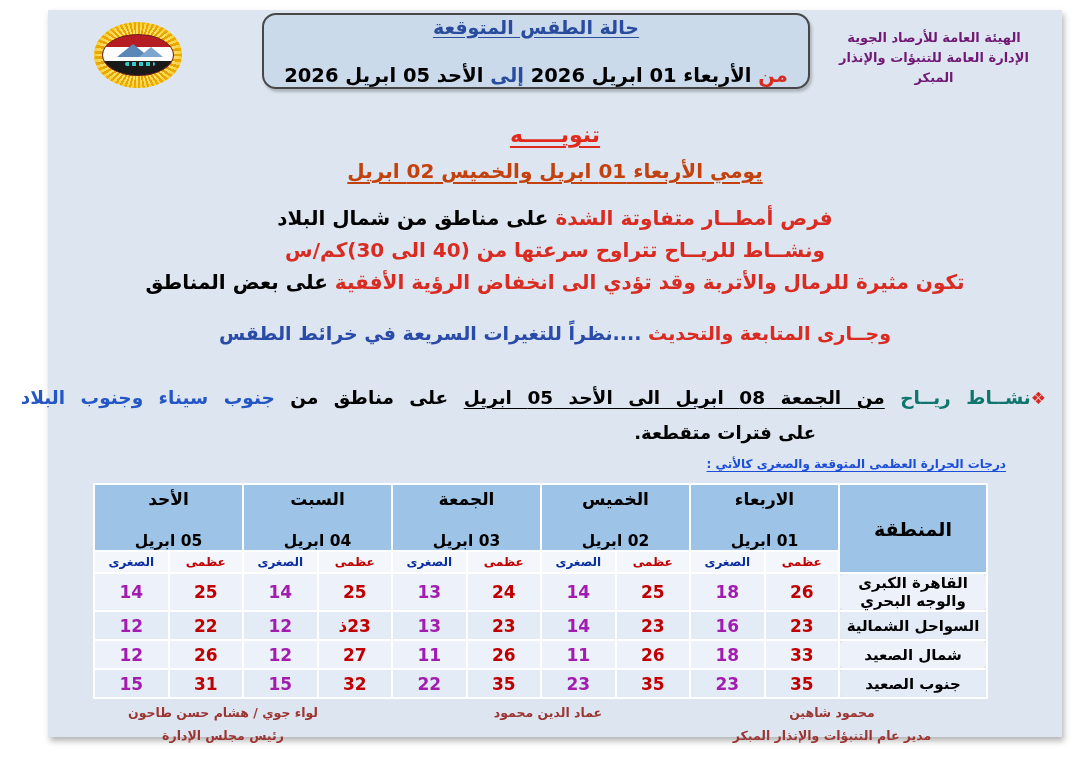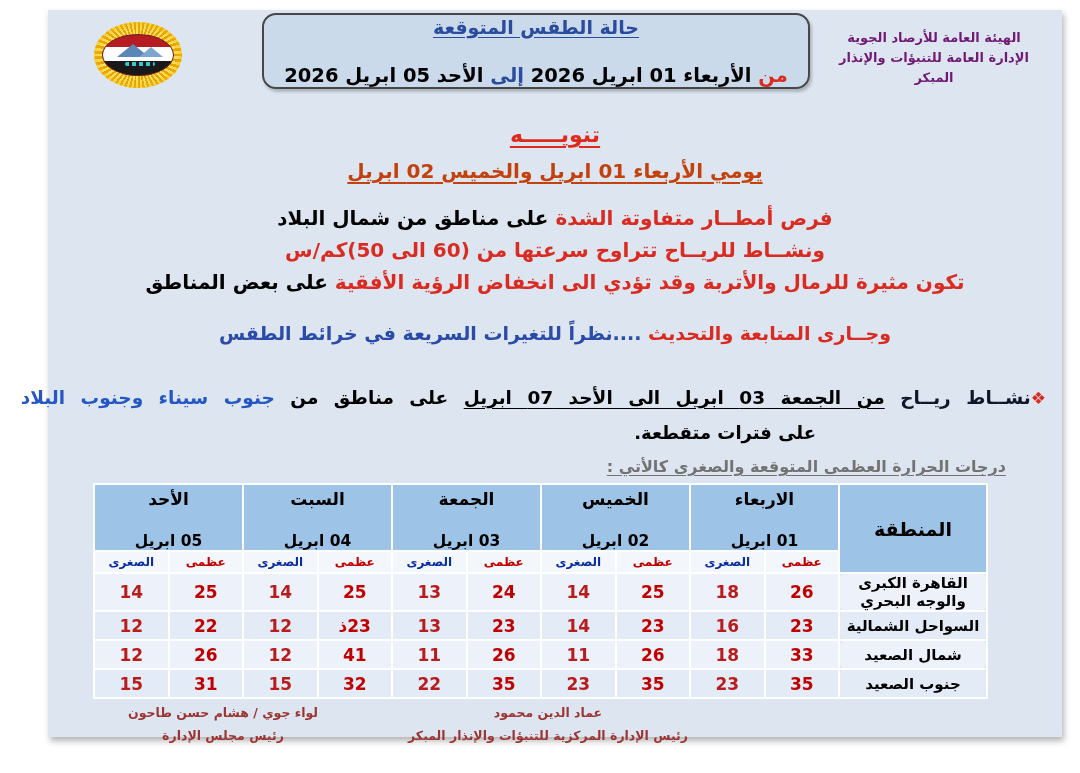--- a/index.html
+++ b/index.html
@@ -48,49 +48,49 @@
              text-underline-offset:4px; }
   .p-line  { font-size:20px; color:#000; }
   .p1 { top:196px; } .p2 { top:228px; } .p3 { top:260px; } .p4 { top:312px; font-size:19px; }
   .red-seg  { color:#d92b21; }
   .blue-seg { color:#2a4ba8; }
 
   
   .wind { position:absolute; top:377px; right:16px; width:992px; direction:rtl; text-align:right;
           font-weight:bold; font-size:18.5px; color:#000; word-spacing:9px; white-space:nowrap; }
   .wind .bullet { color:#d92b21; font-size:17px; }
-  .wind .red  { color:#0f172a; }
+  .wind .red  { color:#0f766e; }
   .wind .und  { text-decoration:underline; text-underline-offset:4px; }
   .wind .blue { color:#2456c4; }
   .wind2 { position:absolute; top:412px; right:246px; direction:rtl; font-weight:bold;
            font-size:18px; color:#000; }
 
   .temps-heading { position:absolute; top:447px; right:56px; direction:rtl; font-weight:bold;
-                   font-size:16px; color:#737373; text-decoration:underline;
+                   font-size:12px; color:#1d4ed8; text-decoration:underline;
                    text-underline-offset:3px; }
 
   
   table.temps { position:absolute; top:473px; right:74px; width:893px; direction:rtl;
                 border-collapse:collapse; table-layout:fixed; font-weight:bold; }
   table.temps col.c-region { width:148px; }
   table.temps col.c-val    { width:74.5px; }
   table.temps th, table.temps td { border:2px solid #ffffff; text-align:center; vertical-align:middle; }
   th.region-h { background:#9dc3e6; color:#000; font-size:19px; }
   th.day { background:#9dc3e6; height:62px; color:#000; padding-top:4px; }
   th.day .dname { font-size:17px; }
   th.day .ddate { font-size:15.5px; margin-top:23px; }
   tr.subhead th { background:#f3f7fc; height:22px; font-size:12px; }
   tr.subhead th.max-l { color:#c00000; }
   tr.subhead th.min-l { color:#0b2ea0; }
   tbody td { height:29px; font-size:17px; }
   tbody tr:nth-child(odd)  td { background:#ecf1fa; }
   tbody tr:nth-child(even) td { background:#e3ebf6; }
   td.region { color:#000; font-size:15px;border-radius:8px; }
   td.max { color:#c00000; }
-  td.min { color:#b91c1c; }
+  td.min { color:#a21caf; }
 
   
   .sig { position:absolute; top:692px; direction:rtl; text-align:center; color:#9b3533;
          font-weight:bold; font-size:12.5px; line-height:1.8; }
   .sig-director { right:110px; width:240px; }
   .sig-head     { left:350px;  width:300px; }
   .sig-chairman { left:60px;   width:230px; }
 </style>
 </head>
 <body>
@@ -122,34 +122,34 @@
   </div>
 
   <div class="center-line n-title">تنويـــــه</div>
   <div class="center-line n-sub">يومي الأربعاء 01 ابريل والخميس  02 ابريل</div>
 
   <div class="center-line p-line p1">
     <span class="red-seg">فرص أمطــار متفاوتة الشدة</span>
     <span>على مناطق من شمال البلاد</span>
   </div>
   <div class="center-line p-line p2">
-    <span class="red-seg">ونشــاط للريــاح تتراوح سرعتها من (60 الى 50)كم/س</span>
+    <span class="red-seg">ونشــاط للريــاح تتراوح سرعتها من (40 الى 30)كم/س</span>
   </div>
   <div class="center-line p-line p4">
     <span class="red-seg">وجــارى المتابعة والتحديث</span>
     <span class="blue-seg">....نظراً للتغيرات السريعة في خرائط الطقس</span>
   </div>
   <div class="center-line p-line p3">
     <span class="red-seg">تكون مثيرة للرمال والأتربة وقد تؤدي الى انخفاض الرؤية الأفقية</span>
     <span>على بعض المناطق</span>
   </div>
 
   <div class="wind">
     <span class="bullet">❖</span><span class="red">نشــاط ريــاح</span>
-    <span class="und">من الجمعة 03 ابريل الى الأحد 07 ابريل</span>
+    <span class="und">من الجمعة 08 ابريل الى الأحد 05 ابريل</span>
     <span>على مناطق من</span>
     <span class="blue">جنوب سيناء وجنوب البلاد</span>
   </div>
   <div class="wind2">على فترات متقطعة.</div>
 
   <div class="temps-heading">درجات الحرارة العظمى المتوقعة والصغرى كالأتي :</div>
 
   <table class="temps">
     <colgroup>
       <col class="c-region">
@@ -229,43 +229,46 @@
         <td class="min">12</td>
       </tr>
       <tr>
         <td class="region">شمال الصعيد</td>
         <td class="max">33</td>
         <td class="min">18</td>
         <td class="max">26</td>
         <td class="min">11</td>
         <td class="max">26</td>
         <td class="min">11</td>
-        <td class="max">41</td>
+        <td class="max">27</td>
         <td class="min">12</td>
         <td class="max">26</td>
         <td class="min">12</td>
       </tr>
       <tr>
         <td class="region">جنوب الصعيد</td>
         <td class="max">35</td>
         <td class="min">23</td>
         <td class="max">35</td>
         <td class="min">23</td>
         <td class="max">35</td>
         <td class="min">22</td>
         <td class="max">32</td>
         <td class="min">15</td>
         <td class="max">31</td>
         <td class="min">15</td>
       </tr>
     </tbody>
   </table>
 
+  <div class="sig sig-director">
+    <div>محمود شاهين</div>
+    <div>مدير عام التنبؤات والإنذار المبكر</div>
+  </div>
   <div class="sig sig-head">
     <div>عماد الدين محمود</div>
-    <div>رئيس الإدارة المركزية للتنبؤات والإنذار المبكر</div>
   </div>
   <div class="sig sig-chairman">
     <div>لواء جوي / هشام حسن طاحون</div>
     <div>رئيس مجلس الإدارة</div>
   </div>
 
 </div>
 
 </body></html>

